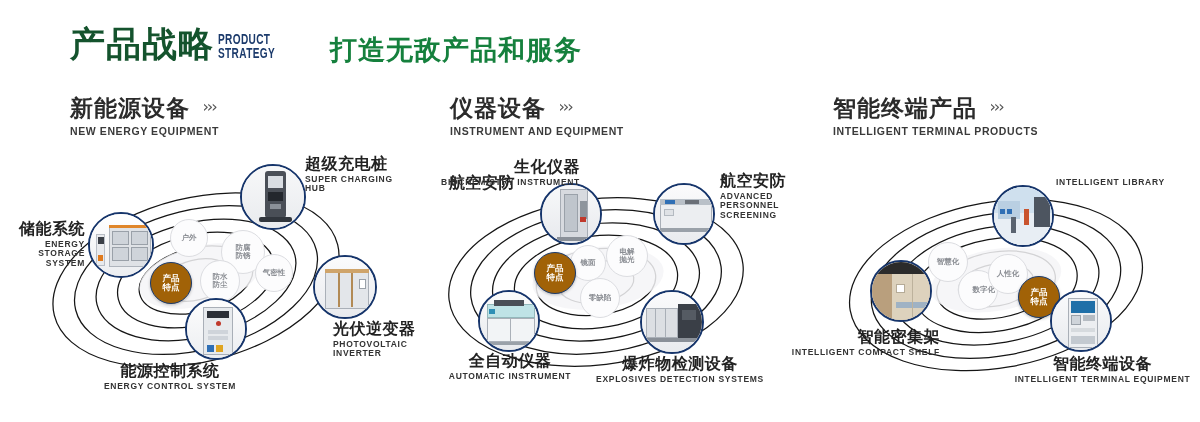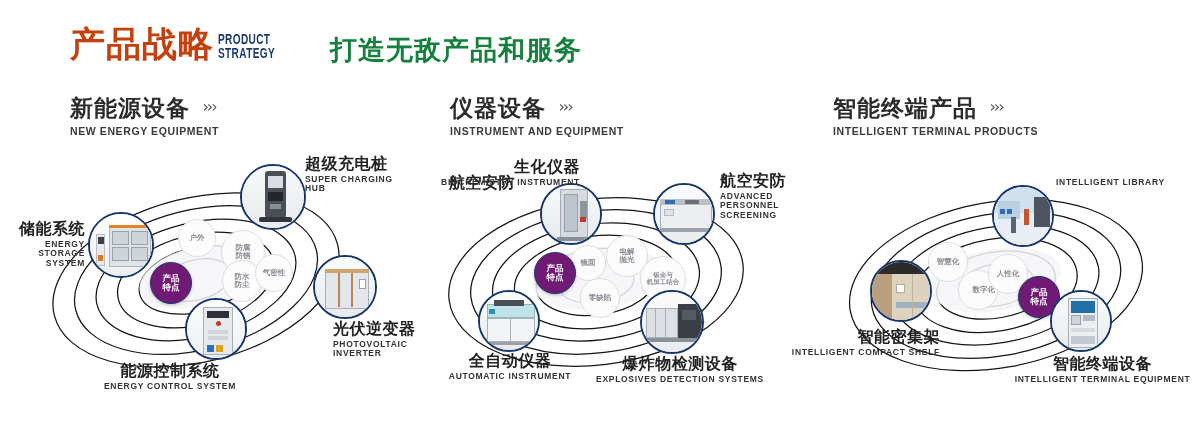--- a/index.html
+++ b/index.html
@@ -8,21 +8,21 @@
     background: #ffffff;
     font-family: "Liberation Sans", "DejaVu Sans", sans-serif;
     overflow: hidden;
   }
   #page { position: relative; width: 1200px; height: 422px; background: #fff; }
 
   
   .hdr-title-cn {
     position: absolute; left: 70px; top: 26px;
     font-size: 35px; font-weight: 700; letter-spacing: 1px;
-    color: #c2410c; line-height: 1.05;
+    color: #14532d; line-height: 1.05;
     font-family: "DejaVu Sans", sans-serif;
   }
   .hdr-title-en {
     position: absolute; left: 218px; top: 32px;
     font-size: 14px; font-weight: 700; line-height: 1.0;
     color: #1b3a6b; letter-spacing: 0.5px;
     transform: scaleX(0.72); transform-origin: left top;
     font-family: "Liberation Sans", sans-serif;
   }
   .hdr-title-en span { display: block; }
@@ -85,21 +85,21 @@
   .bub {
     position: absolute; border-radius: 50%;
     display: flex; align-items: center; justify-content: center;
     text-align: center; line-height: 1.1;
     background: #fcfcfd; border: 1px solid #dcdde1;
     color: #8a8d93; font-size: 7.5px; font-weight: 700;
     font-family: "DejaVu Sans", sans-serif;
     padding: 2px;
   }
   .bub.core {
-    background: #701a75; border: 1px solid #1b3a6b;
+    background: #a16207; border: 1px solid #1b3a6b;
     color: #ffffff; font-size: 8.5px;
     box-shadow: 0 1px 3px rgba(0,0,0,.25);
     text-align: right;
   }
 
   
   .dev { position:absolute; }
 </style>
 </head>
 <body>
@@ -137,28 +137,28 @@
         <ellipse cx="196" cy="130" rx="36" ry="20" transform="rotate(-14 196 130)"></ellipse>
         <ellipse cx="196" cy="130" rx="58" ry="32" transform="rotate(-14 196 130)"></ellipse>
         <ellipse cx="196" cy="130" rx="80" ry="45" transform="rotate(-14 196 130)"></ellipse>
         <ellipse cx="196" cy="130" rx="102" ry="57" transform="rotate(-14 196 130)"></ellipse>
         <ellipse cx="196" cy="130" rx="124" ry="70" transform="rotate(-14 196 130)"></ellipse>
         <ellipse cx="196" cy="130" rx="146" ry="82" transform="rotate(-14 196 130)"></ellipse>
       </g>
       <ellipse cx="200" cy="126" rx="62" ry="30" transform="rotate(-14 200 126)" fill="#f4f5f7" stroke="none" opacity="0.85"></ellipse>
     </svg>
 
-    <div class="bub" style="left:178px; top:69px; width:38px; height:38px;">
+    <div class="bub" style="left:170px; top:69px; width:38px; height:38px;">
       <span><span>户外</span></span>
     </div>
     <div class="bub" style="left:221px; top:80px; width:44px; height:44px;">
       <span><span>防腐</span><br>
       <span>防锈</span></span>
     </div>
-    <div class="bub" style="left:222px; top:110px; width:40px; height:42px;">
+    <div class="bub" style="left:200px; top:110px; width:40px; height:42px;">
       <span><span>防水</span><br>
       <span>防尘</span></span>
     </div>
     <div class="bub" style="left:255px; top:104px; width:38px; height:38px;">
       <span><span>气密性</span></span>
     </div>
     <div class="bub core" style="left:150px; top:112px; width:42px; height:42px;">
       <span><span>产品</span><br>
       <span>特点</span></span>
     </div>
@@ -239,24 +239,20 @@
       <ellipse cx="198" cy="128" rx="66" ry="31" transform="rotate(-7 198 128)" fill="#f4f5f7" stroke="none" opacity="0.85"></ellipse>
     </svg>
 
     <div class="bub" style="left:170px; top:95px; width:36px; height:36px;">
       <span><span>镜面</span></span>
     </div>
     <div class="bub" style="left:206px; top:85px; width:42px; height:42px;">
       <span><span>电解</span><br>
       <span>抛光</span></span>
     </div>
-    <div class="bub" style="left:240px; top:106px; width:46px; height:46px; font-size:6.5px;">
-      <span><span>钣金与</span><br>
-      <span>机加工结合</span></span>
-    </div>
     <div class="bub" style="left:180px; top:128px; width:40px; height:40px;">
       <span><span>零缺陷</span></span>
     </div>
     <div class="bub core" style="left:134px; top:102px; width:42px; height:42px;">
       <span><span>产品</span><br>
       <span>特点</span></span>
     </div>
 
     <div class="node" style="left:140px; top:33px; width:62px; height:62px;">
       <div class="photo" style="background:linear-gradient(#f8f9fa,#e7e9ed);">

